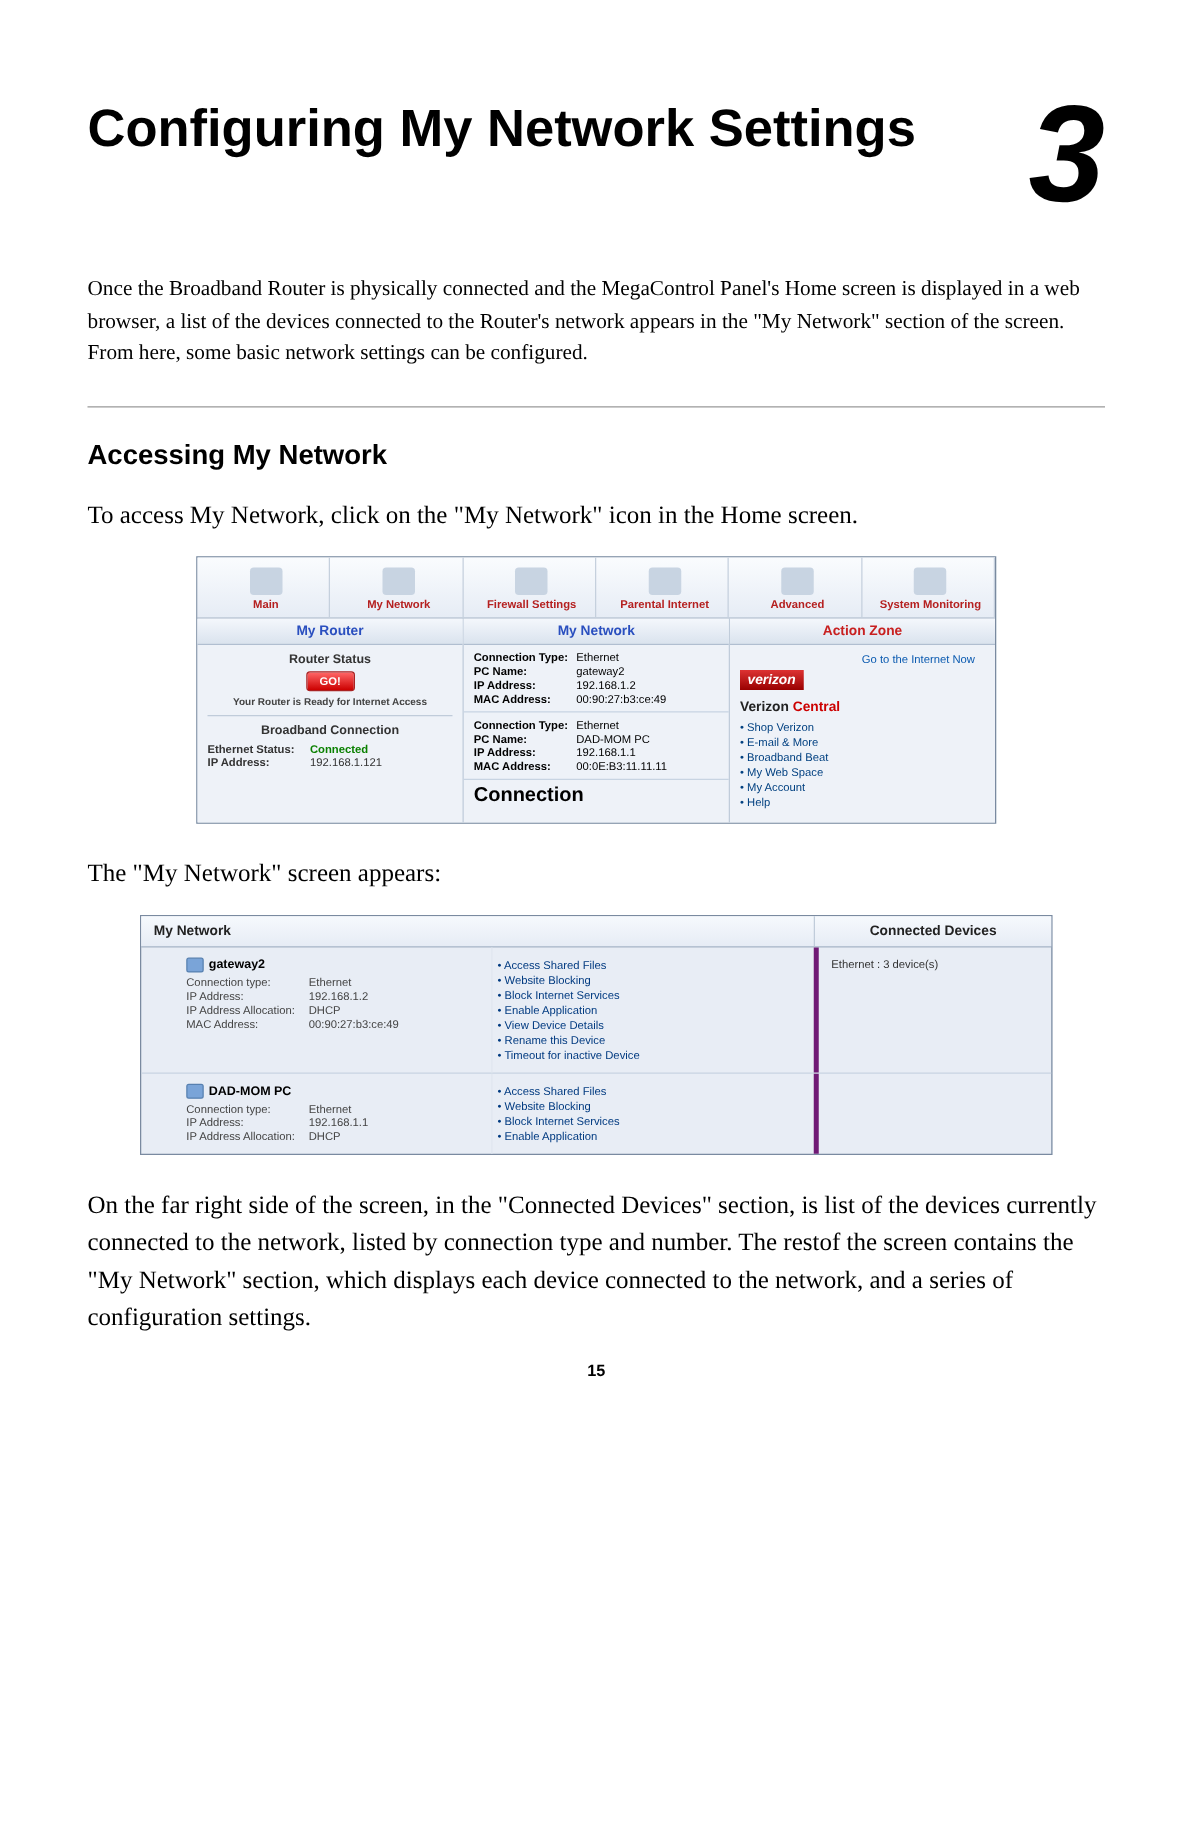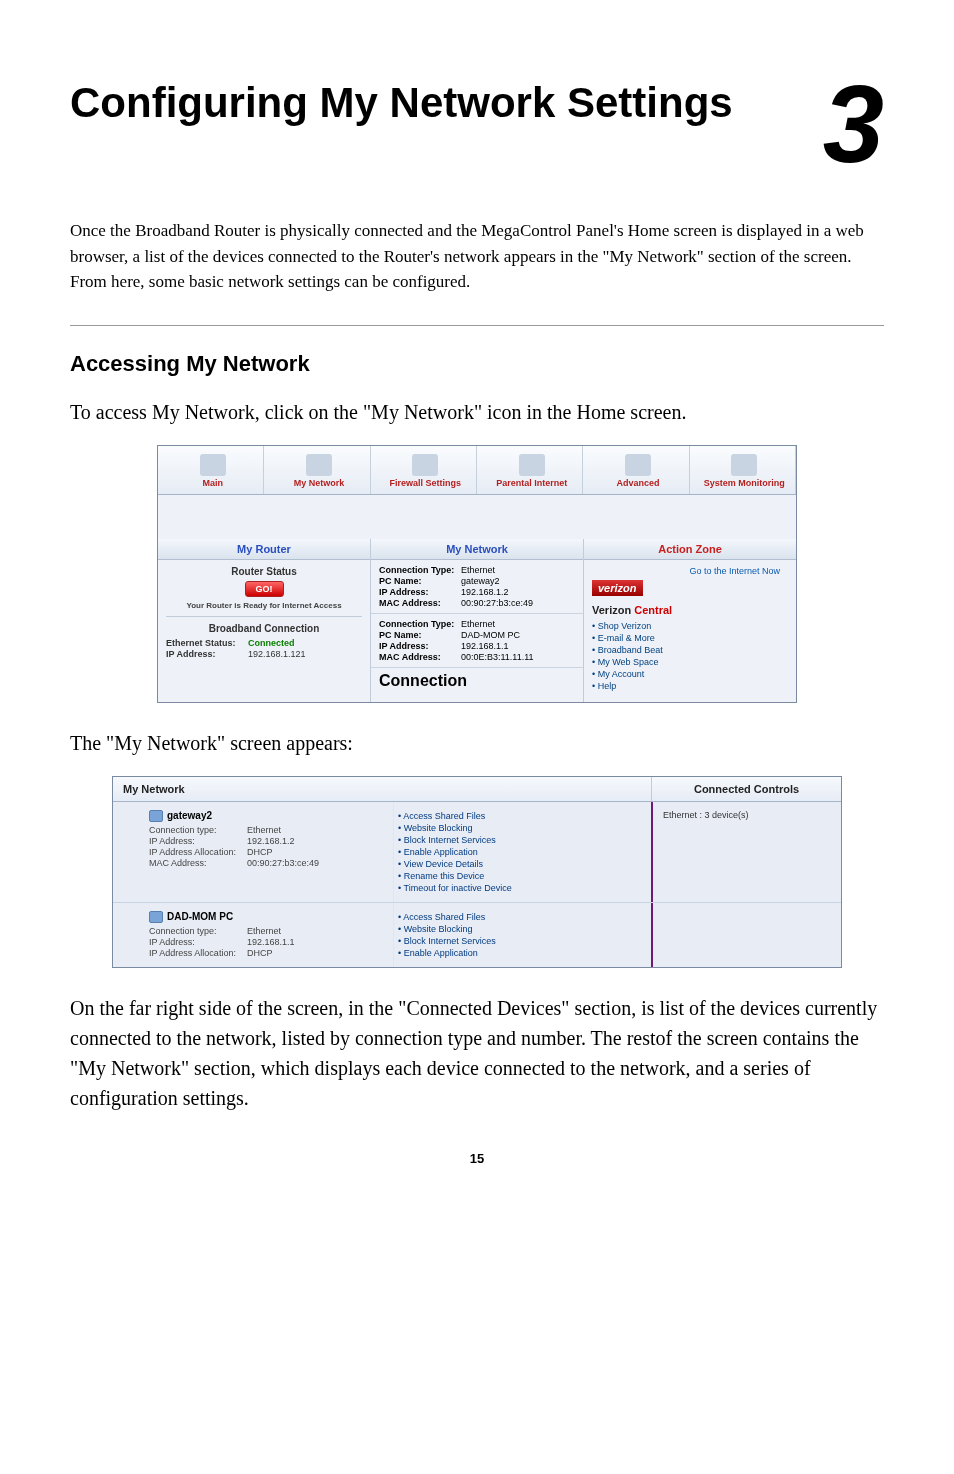--- a/index.html
+++ b/index.html
@@ -85,21 +85,20 @@
       border-radius: 3px;
     }
     .ss1-body {
       display: flex;
       background: #eef2f8;
     }
     .ss1-col {
       flex: 1;
       border-right: 1px solid #c0ccda;
       padding-bottom: 4px;
-      margin-top: 44px;
     }
     .ss1-col:last-child { border-right: none; }
     .ss1-colhead {
       background: linear-gradient(#f4f7fc, #dae3ee);
       color: #2a4fbf;
       font-weight: bold;
       font-size: 11px;
       text-align: center;
       padding: 4px 0;
       border-bottom: 1px solid #b0bed0;
@@ -210,39 +209,39 @@
       flex: 1;
       padding: 8px 4px;
       border-left: 1px solid #e0e6ef;
     }
     .ss2-actions ul { list-style: none; }
     .ss2-actions li { font-size: 9px; color: #003a80; padding: 1px 0; }
     .ss2-actions li::before { content: "• "; color: #003a80; }
     .ss2-connected {
       width: 190px;
       padding: 8px 10px;
-      border-left: 2px solid #701a75;
+      border-left: 4px solid #701a75;
       font-size: 9px;
       color: #333;
     }
     .pc-icon {
       display: inline-block;
       width: 14px; height: 12px;
       background: #7aa4d8;
       border: 1px solid #5780b0;
       vertical-align: middle;
       margin-right: 4px;
       border-radius: 2px;
     }
     .pagenum {
       text-align: center;
       font-family: Arial, sans-serif;
       font-weight: bold;
       font-size: 13px;
-      margin-top: 38px;
+      margin-top: 20px;
     }
   </style>
 </head>
 <body>
 
 <div class="chapter-header">
   <h1 class="chapter-title">Configuring My Network Settings</h1>
   <div class="chapter-number">3</div>
 </div>
 
@@ -345,21 +344,21 @@
       </div>
     </div>
   </div>
 </div>
 
 <p class="body-para">The "My Network" screen appears:</p>
 
 <div class="screenshot ss2">
   <div class="ss2-header">
     <div class="ss2-htitle">My Network</div>
-    <div class="ss2-htitle2">Connected Controls</div>
+    <div class="ss2-htitle2">Connected Devices</div>
   </div>
   <div class="ss2-row">
     <div class="ss2-devcol">
       <div class="ss2-devname"><span class="pc-icon"></span><span>gateway2</span></div>
       <div class="ss2-kv2">
           <span class="k">Connection type:</span>
           <span>Ethernet</span>
         </div>
       <div class="ss2-kv2">
           <span class="k">IP Address:</span>

